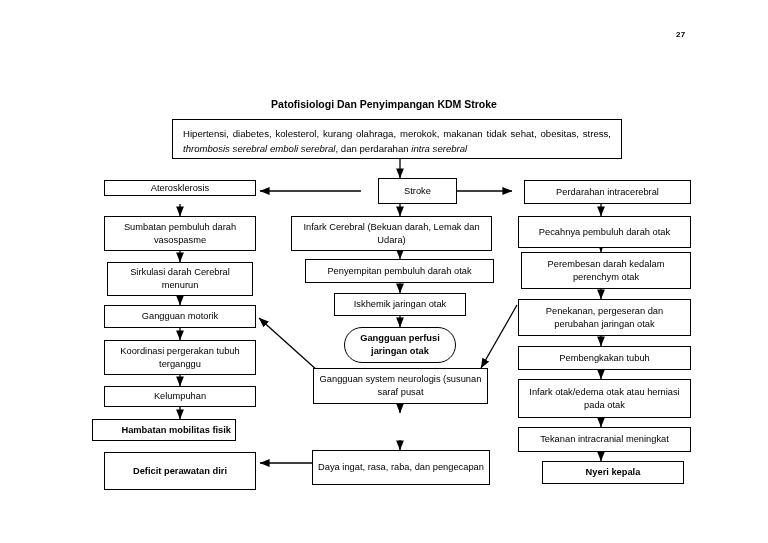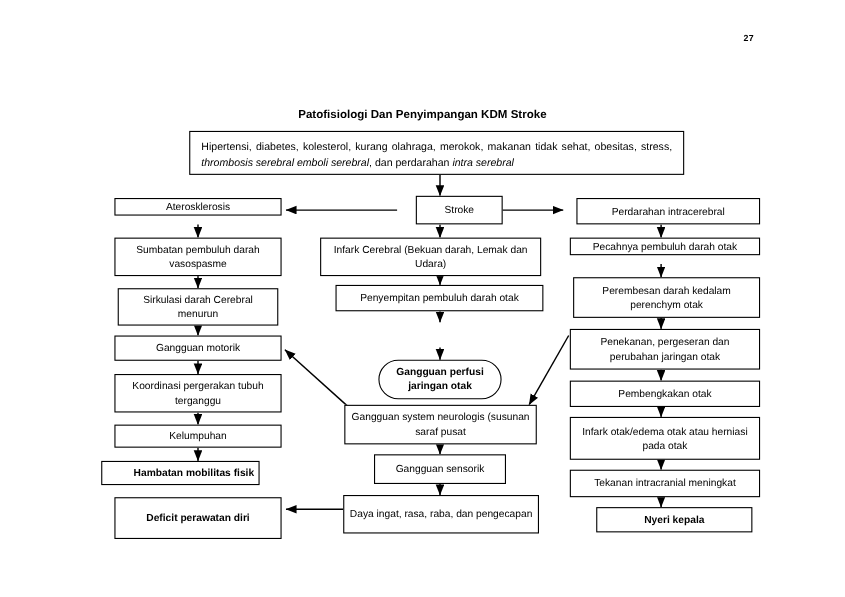--- a/index.html
+++ b/index.html
@@ -168,55 +168,55 @@
   </div>
 
   <div class="box" style="left:291px; top:216px; width:201px; height:35px;">
     <span class="txt">Infark Cerebral (Bekuan darah, Lemak dan Udara)</span>
   </div>
 
   <div class="box" style="left:305px; top:259px; width:189px; height:24px;">
     <span class="txt">Penyempitan pembuluh darah otak</span>
   </div>
 
+  <div class="box" style="left:334px; top:293px; width:132px; height:23px;">
+    <span class="txt">Iskhemik jaringan otak</span>
+  </div>
 
   <div class="box bold" style="left:344px; top:327px; width:112px; height:36px;border-radius:18px;">
     <span class="txt">Gangguan perfusi jaringan otak</span>
   </div>
 
   <div class="box" style="left:313px; top:368px; width:175px; height:36px;">
     <span class="txt">Gangguan system neurologis (susunan saraf pusat</span>
   </div>
 
-  <div class="box" style="left:340px; top:413px; width:120px; height:27px;">
-    <span class="txt">Gangguan sensorik</span>
-  </div>
 
   <div class="box" style="left:312px; top:450px; width:178px; height:35px;">
     <span class="txt">Daya ingat, rasa, raba, dan pengecapan</span>
   </div>
 
   <div class="box" style="left:524px; top:180px; width:167px; height:24px;">
     <span class="txt">Perdarahan intracerebral</span>
   </div>
 
-  <div class="box" style="left:518px; top:216px; width:173px; height:16px;">
+  <div class="box" style="left:518px; top:216px; width:173px; height:32px;">
     <span class="txt">Pecahnya pembuluh darah otak</span>
   </div>
 
   <div class="box" style="left:521px; top:252px; width:170px; height:37px;justify-content:center;">
     <span class="txt">Perembesan darah kedalam perenchym otak</span>
   </div>
 
   <div class="box" style="left:518px; top:299px; width:173px; height:37px;">
     <span class="txt">Penekanan, pergeseran dan perubahan jaringan otak</span>
   </div>
 
   <div class="box" style="left:518px; top:346px; width:173px; height:24px;">
-    <span class="txt">Pembengkakan otak</span>
+    <span class="txt">Pembengkakan tubuh</span>
   </div>
 
   <div class="box" style="left:518px; top:379px; width:173px; height:39px;">
     <span class="txt">Infark otak/edema otak atau herniasi pada otak</span>
   </div>
 
   <div class="box" style="left:518px; top:427px; width:173px; height:25px;">
     <span class="txt">Tekanan intracranial meningkat</span>
   </div>
 

